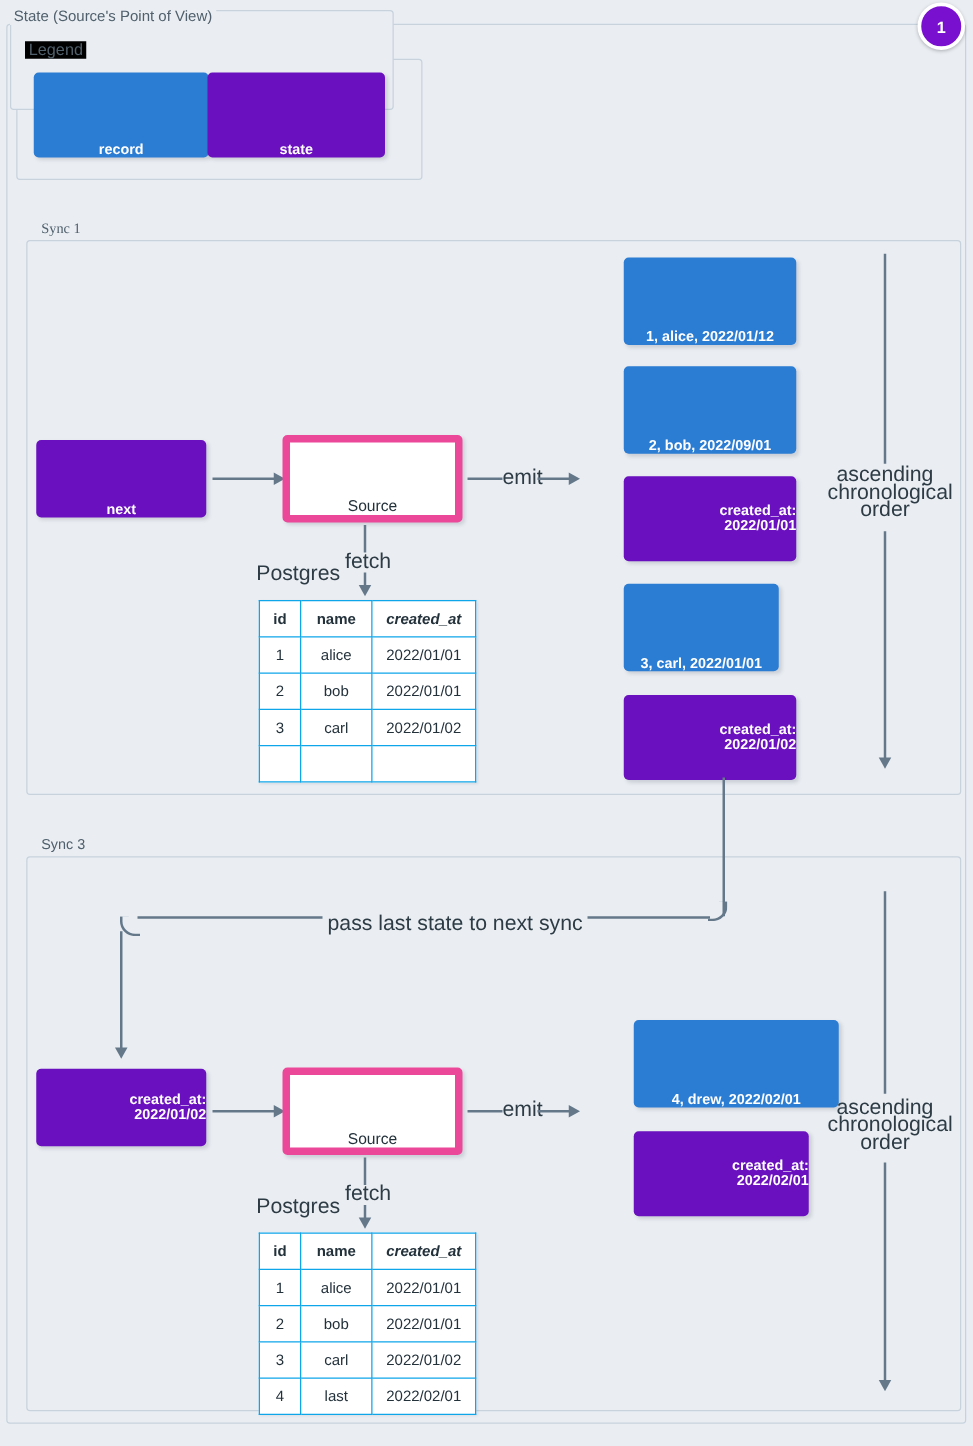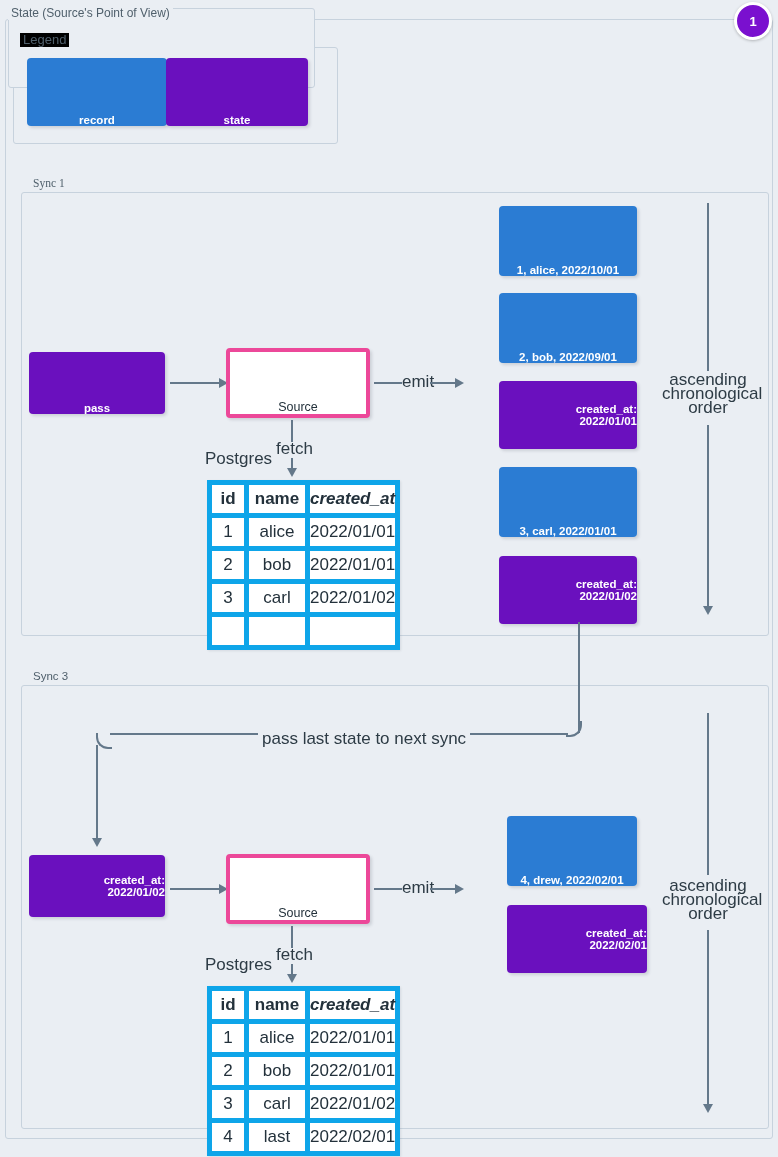--- a/index.html
+++ b/index.html
@@ -29,28 +29,28 @@
     background:#000000;padding:0 3px;z-index:6;line-height:14px;}
 
   
   .node{
     position:absolute;border-radius:4px;display:flex;align-items:flex-end;
     justify-content:center;text-align:center;box-sizing:border-box;
     box-shadow:2px 2px 3px rgba(70,80,95,.18);
   }
   .node.record{background:#2b7cd3;color:#ffffff;font-weight:bold;font-size:11.5px;}
   .node.state{background:#6a10be;color:#ffffff;font-weight:bold;font-size:11.5px;}
-  .node.plain{background:#ffffff;color:#23313b;font-size:12.5px;border:4px solid #ec4899;}
+  .node.plain{background:#ffffff;color:#23313b;font-size:12.5px;border:6px solid #ec4899;}
   .node .line{display:block;}
 
   
   .pg-table{position:absolute;border-collapse:collapse;background:#ffffff;
     box-shadow:1px 1px 2px rgba(70,80,95,.12);}
   .pg-table td,.pg-table th{
-    border:5px solid #0ea5e9;font-size:17px;color:#23313b;
+    border:1px solid #0ea5e9;font-size:12px;color:#23313b;
     padding:0;height:28px;text-align:center;font-weight:normal;
   }
   .pg-table th{font-weight:bold;}
   .pg-table .c-id{width:32px;}
   .pg-table .c-name{width:56px;}
   .pg-table .c-created{width:82px;font-style:italic;}
   .pg-table tr.empty td{height:28px;}
 
   
   .ftext{position:absolute;font-size:17px;color:#2d3b45;line-height:14px;white-space:nowrap;}
@@ -92,21 +92,21 @@
 </div>
 <div class="node state" style="left:166px;top:58px;width:142px;height:68px;">
   <span>state</span>
 </div>
 
 <div class="group" id="sync1-group" style="left:21px;top:192px;width:746px;height:442px;font-family:Liberation Serif, serif;">
   <span class="group-label">Sync 1</span>
 </div>
 
 <div class="node state" style="left:29px;top:352px;width:136px;height:62px;">
-  <span>pass</span>
+  <span>next</span>
 </div>
 
 <div class="hline" style="left:170px;top:382px;width:50px;"></div>
 <div class="arrow-r" style="left:219px;top:378px;"></div>
 
 <div class="node plain" style="left:226px;top:348px;width:144px;height:70px;">
   <span>Source</span>
 </div>
 
 <div class="hline" style="left:374px;top:382px;width:28px;"></div>
@@ -146,30 +146,30 @@
     </tr>
     <tr class="empty">
       <td></td>
       <td></td>
       <td></td>
     </tr>
   </tbody>
 </table>
 
 <div class="node record" style="left:499px;top:206px;width:138px;height:70px;">
-  <span>1, alice, 2022/10/01</span>
+  <span>1, alice, 2022/01/12</span>
 </div>
 <div class="node record" style="left:499px;top:293px;width:138px;height:70px;">
   <span>2, bob, 2022/09/01</span>
 </div>
 <div class="node state" style="left:499px;top:381px;width:138px;height:68px;flex-direction:column;">
   <span class="line">created_at:</span>
   <span class="line">2022/01/01</span>
 </div>
-<div class="node record" style="left:499px;top:467px;width:138px;height:70px;">
+<div class="node record" style="left:499px;top:467px;width:124px;height:70px;">
   <span>3, carl, 2022/01/01</span>
 </div>
 <div class="node state" style="left:499px;top:556px;width:138px;height:68px;flex-direction:column;">
   <span class="line">created_at:</span>
   <span class="line">2022/01/02</span>
 </div>
 
 <div class="vline" style="left:707px;top:203px;height:168px;"></div>
 <div class="ftext multi" style="left:662px;top:373px;width:92px;">ascending chronological order</div>
 <div class="vline" style="left:707px;top:425px;height:183px;"></div>
@@ -236,21 +236,21 @@
       <td>2022/01/02</td>
     </tr>
     <tr>
       <td>4</td>
       <td>last</td>
       <td>2022/02/01</td>
     </tr>
   </tbody>
 </table>
 
-<div class="node record" style="left:507px;top:816px;width:130px;height:70px;">
+<div class="node record" style="left:507px;top:816px;width:164px;height:70px;">
   <span>4, drew, 2022/02/01</span>
 </div>
 <div class="node state" style="left:507px;top:905px;width:140px;height:68px;flex-direction:column;">
   <span class="line">created_at:</span>
   <span class="line">2022/02/01</span>
 </div>
 
 <div class="vline" style="left:707px;top:713px;height:162px;"></div>
 <div class="ftext multi" style="left:662px;top:879px;width:92px;">ascending chronological order</div>
 <div class="vline" style="left:707px;top:930px;height:176px;"></div>

